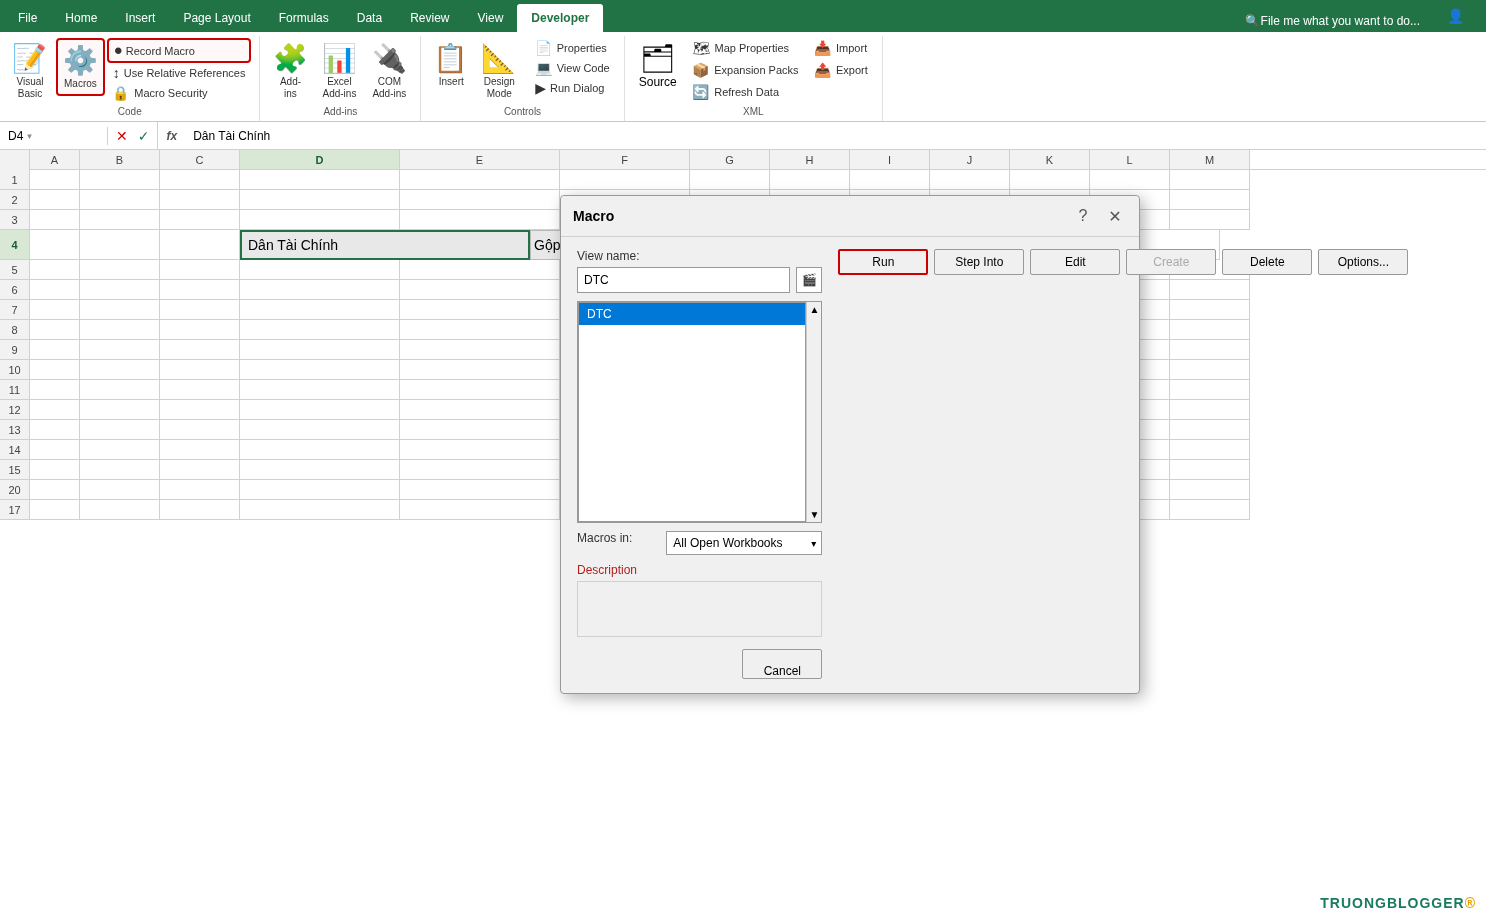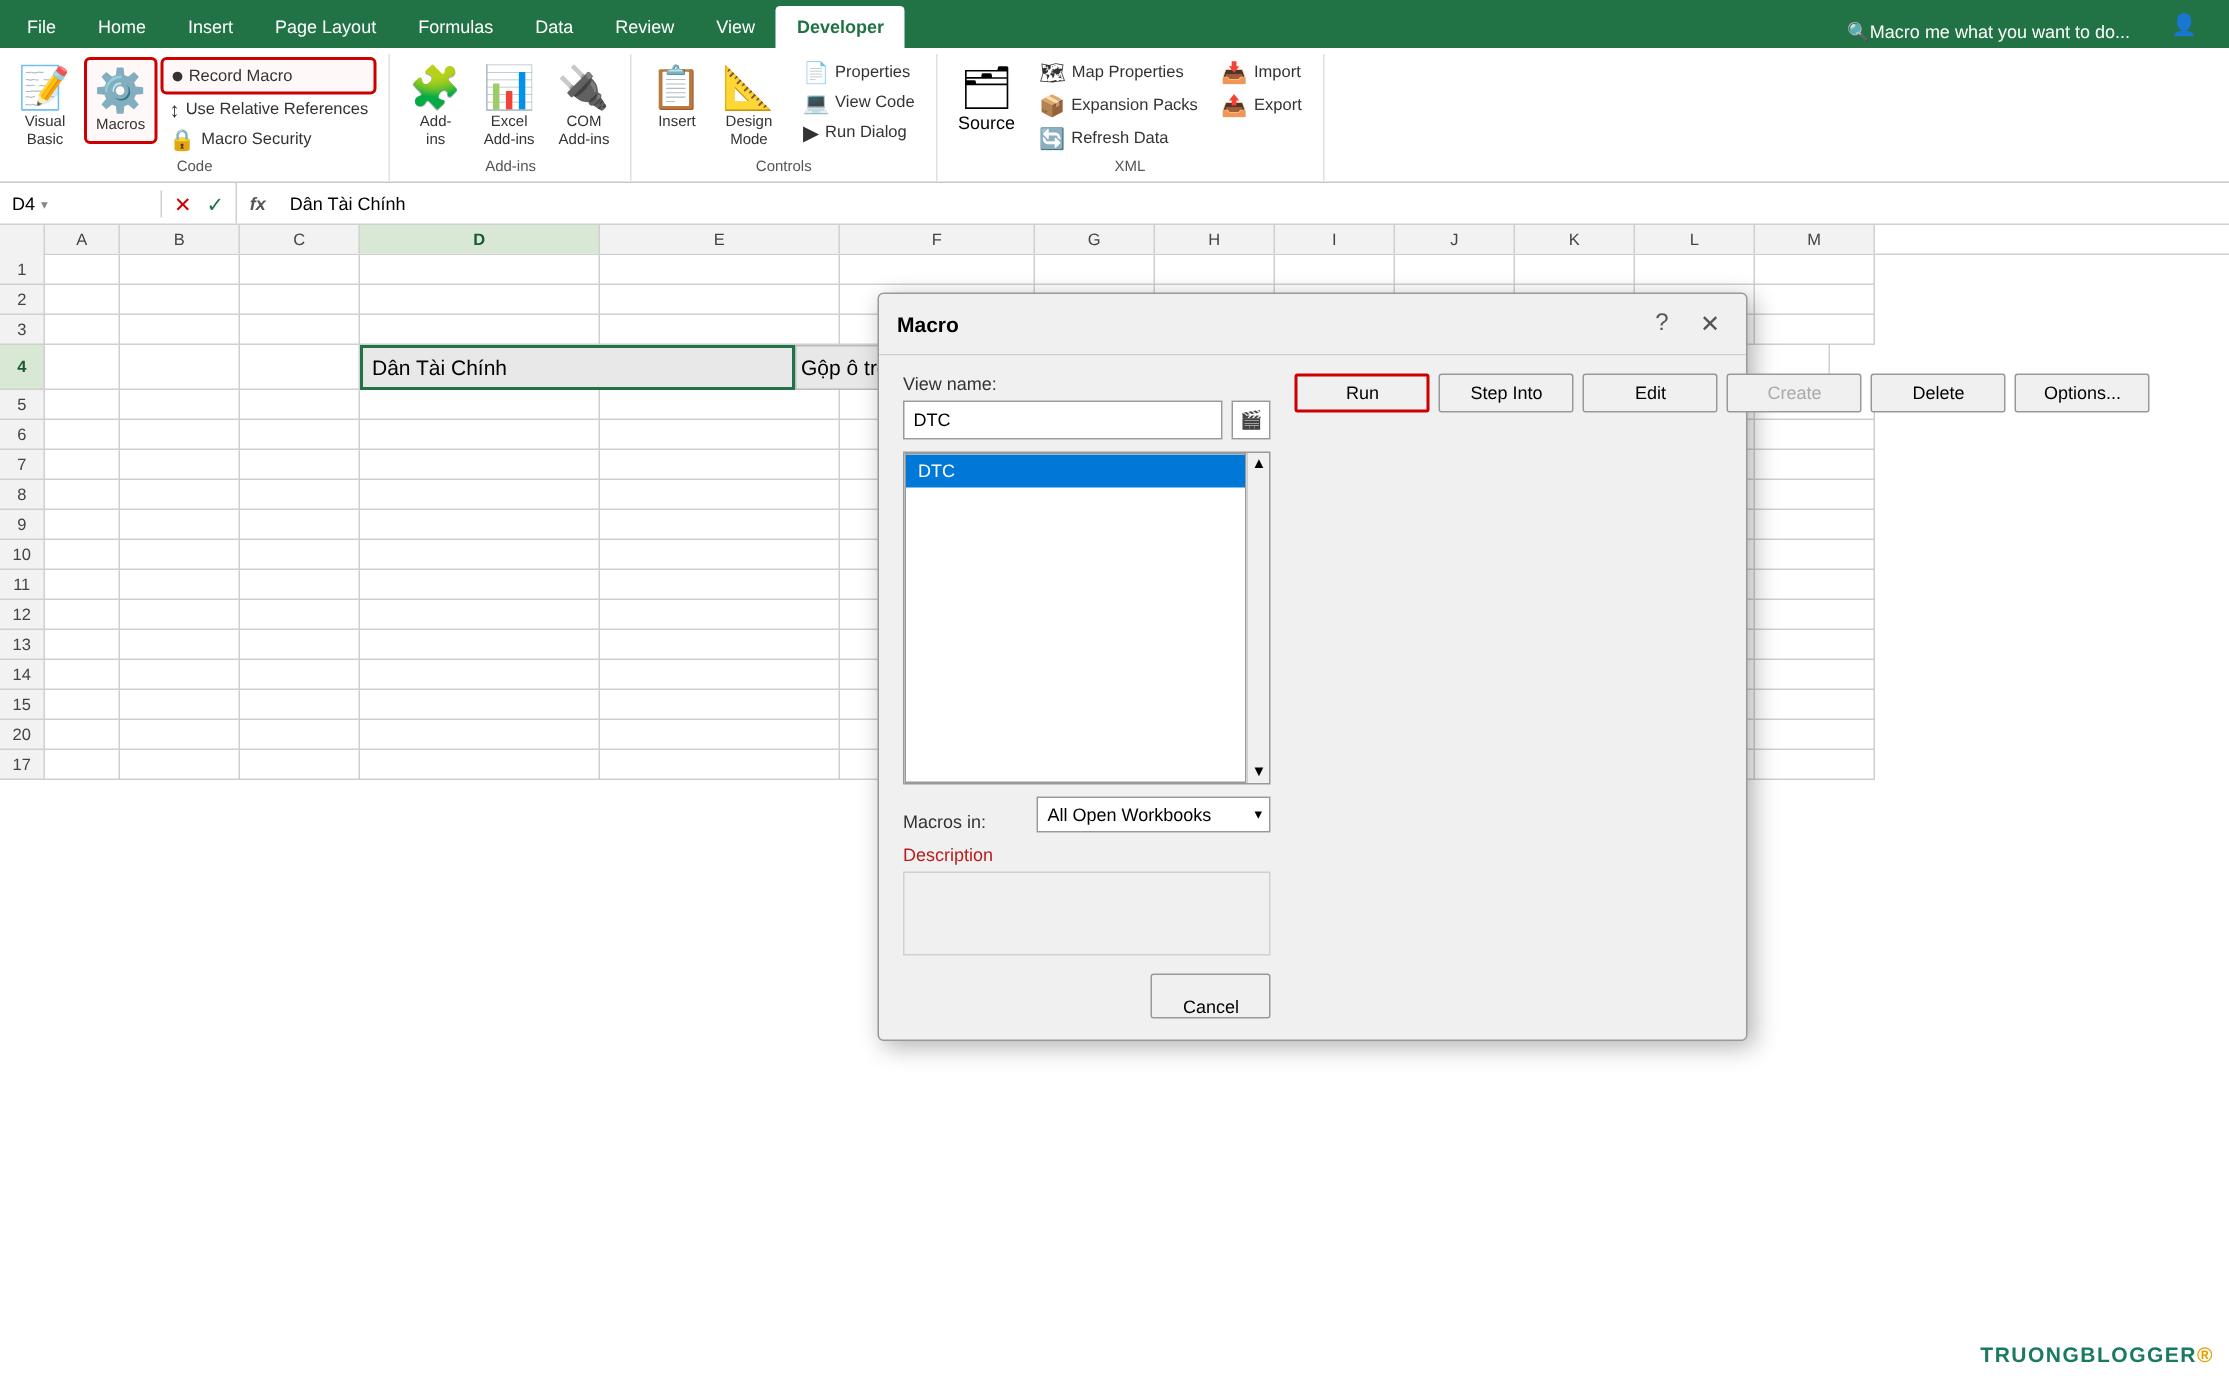--- a/index.html
+++ b/index.html
@@ -310,21 +310,20 @@
       z-index: 100;
     }
 
     .dialog {
       position: absolute;
       background: #f0f0f0;
       border: 1px solid #999;
       box-shadow: 4px 4px 16px rgba(0,0,0,0.3);
       pointer-events: all;
       border-radius: 4px;
-      margin-left: 25px;
     }
 
     .dialog-titlebar {
       display: flex;
       align-items: center;
       padding: 8px 12px;
       background: #f0f0f0;
       border-bottom: 1px solid #d0d0d0;
       border-radius: 4px 4px 0 0;
     }
@@ -412,21 +411,21 @@
       cursor: pointer;
     }
 
     .macro-list-item.selected {
       background: #0078d7;
       color: #fff;
     }
 
     .macros-in-row {
       display: flex;
-      align-items: flex-end;
+      align-items: flex-start;
       gap: 8px;
       margin-bottom: 8px;
     }
 
     .macros-in-label {
       font-size: 12px;
       color: #333;
       white-space: nowrap;
     }
 
@@ -599,21 +598,21 @@
     <div class="tab-item">Home</div>
     <div class="tab-item">Insert</div>
     <div class="tab-item">Page Layout</div>
     <div class="tab-item">Formulas</div>
     <div class="tab-item">Data</div>
     <div class="tab-item">Review</div>
     <div class="tab-item">View</div>
     <div class="tab-item active">Developer</div>
     <div class="tab-search">
       <span>🔍</span>
-      <span>Macro me what you want to do...</span>
+      <span>File me what you want to do...</span>
     </div>
     <div style="width:36px; height:28px; background:#217346; border-radius:50%; margin: 2px 8px; display:flex; align-items:center; justify-content:center; color:#fff; font-size:14px; cursor:pointer;">👤</div>
   </div>
 
   <div class="ribbon-content">
 
     <div class="ribbon-group">
       <div class="ribbon-group-items">
 
         <div class="ribbon-btn">

